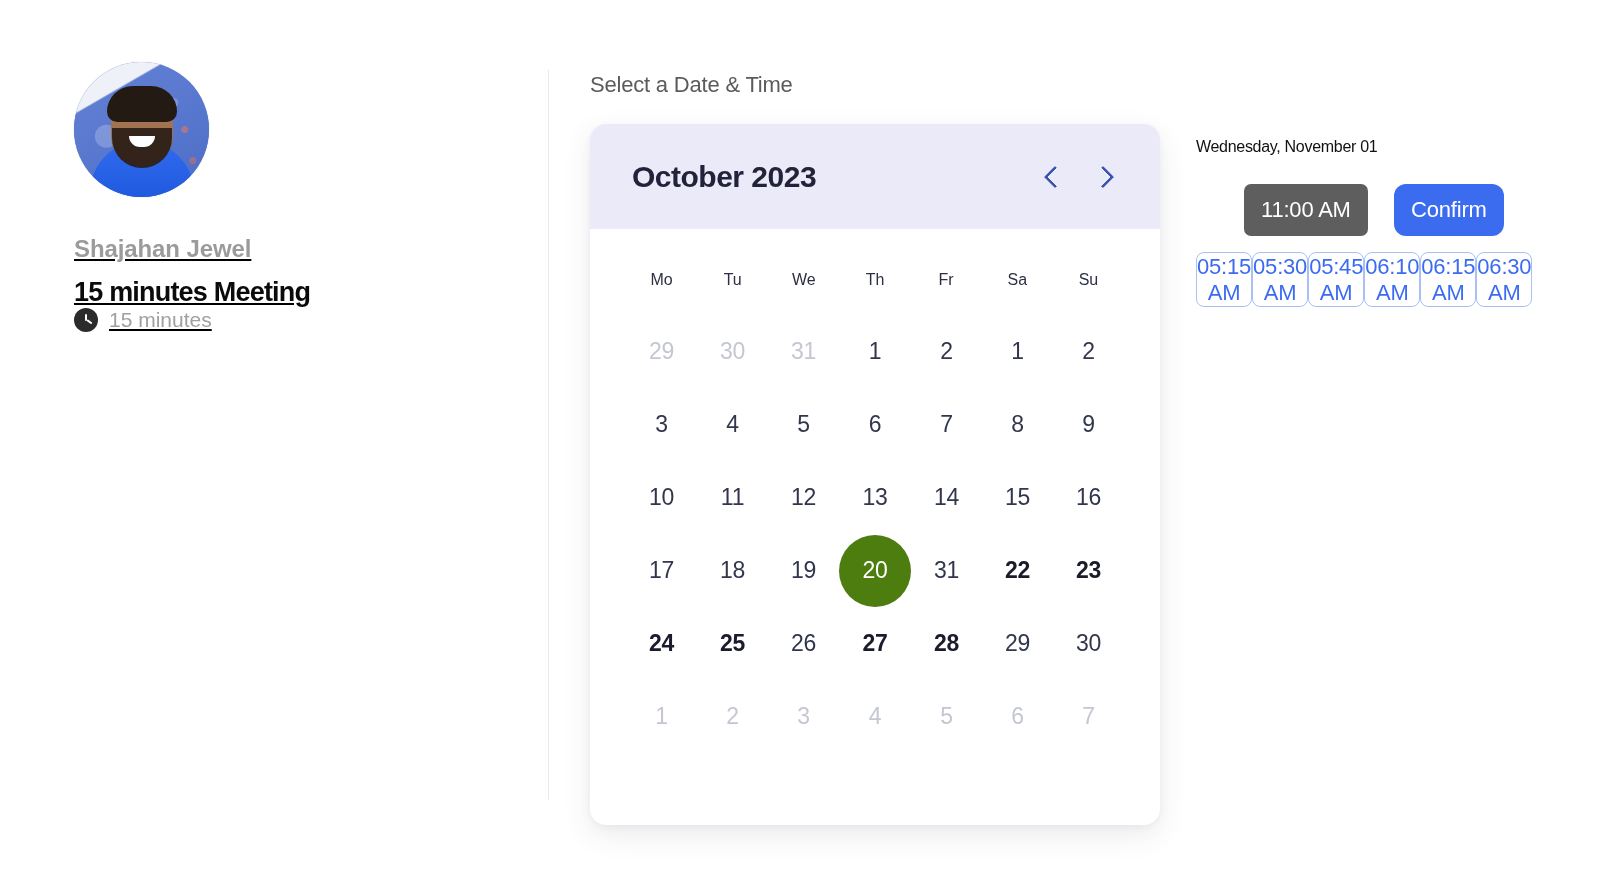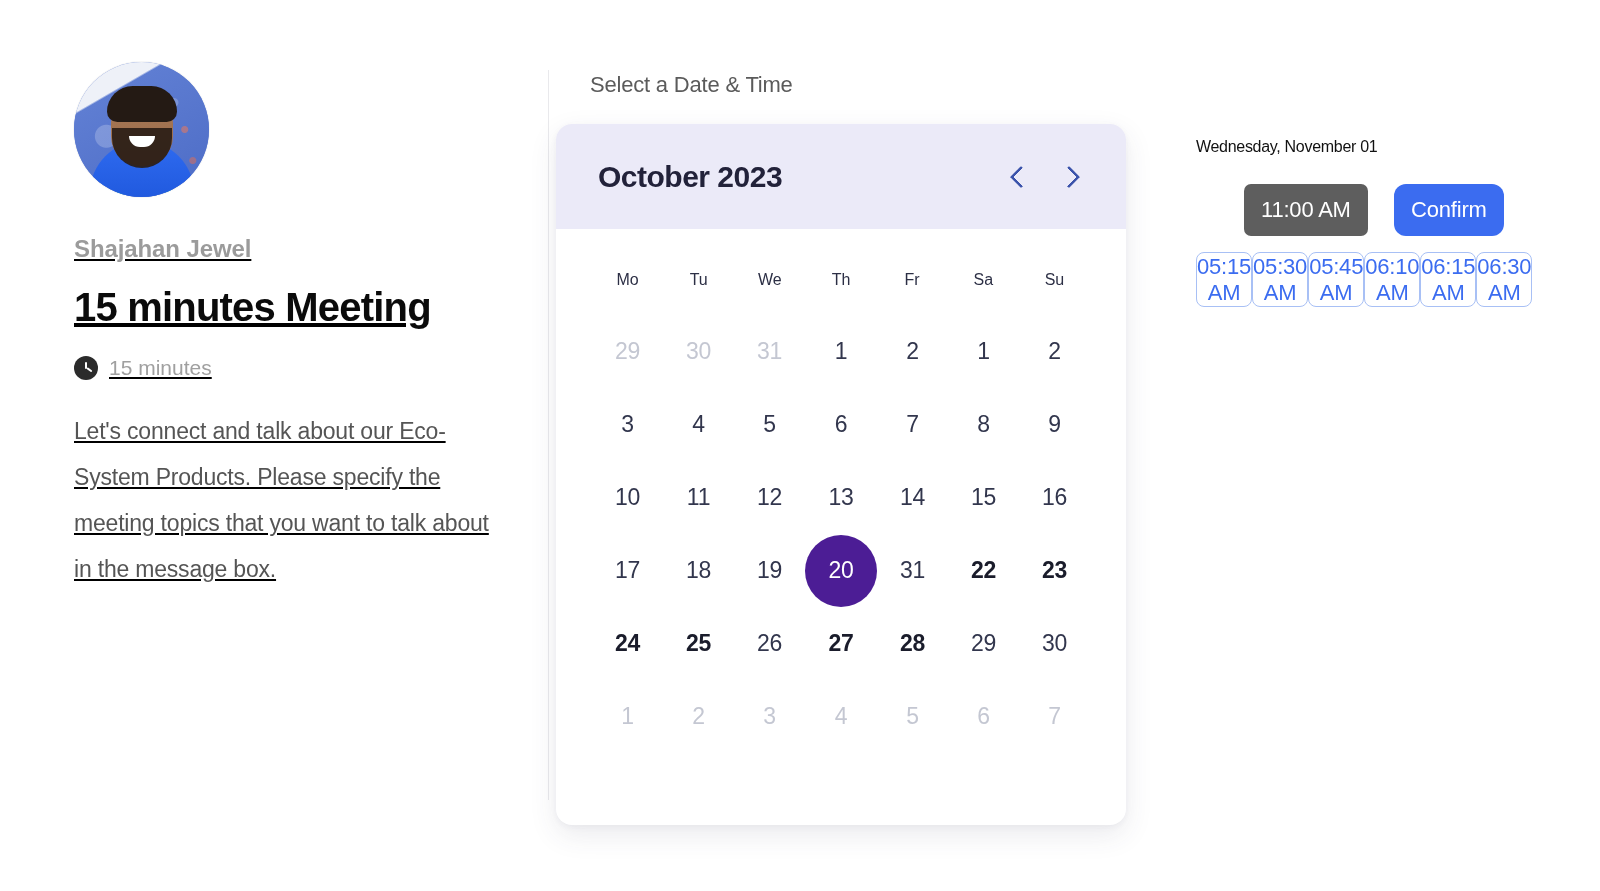--- a/index.html
+++ b/index.html
@@ -74,25 +74,25 @@
     background:#1c1410;
   }
   .av-eye.l { left:49px; }
   .av-eye.r { right:47px; }
 
   .host-name {
     margin-top:38px;
     font-size:24px; font-weight:700; color:#9b9b9b; letter-spacing:-0.1px;
   }
   .meeting-title {
-    margin-top:22px;
-    font-size:40px; font-weight:700; color:#0b0b0b; letter-spacing:-0.8px;
+    margin-top:14px;
+    font-size:27px; font-weight:700; color:#0b0b0b; letter-spacing:-0.8px;
   }
   .duration-row {
-    margin-top:26px; display:flex; align-items:center; gap:11px;
+    display:flex; align-items:center; gap:11px;
   }
   .clock-icon {
     position:relative; width:24px; height:24px; border-radius:50%;
     background:#2b2b2b; flex:0 0 auto;
   }
   .clock-icon::before {
     content:""; position:absolute; left:11px; top:5.5px;
     width:2.2px; height:7.5px; background:#fff; border-radius:2px;
   }
   .clock-icon::after {
@@ -114,21 +114,21 @@
     width:1px; height:730px;
     background:#e9e9ec;
   }
 
   
   .section-label {
     position:absolute; left:590px; top:72px;
     font-size:22px; color:#5b5b5b; letter-spacing:-0.2px;
   }
   .cal-card {
-    position:absolute; left:556px; top:124px;
+    position:absolute; left:590px; top:124px;
     width:570px; height:701px;
     background:#ffffff;
     border-radius:16px;
     box-shadow:0 10px 28px rgba(60,60,90,0.10), 0 2px 6px rgba(60,60,90,0.05);
     overflow:hidden;
   }
   .cal-head {
     height:105px; background:#ebeaf8;
     display:flex; align-items:center; justify-content:space-between;
     padding:0 42px 0 42px;
@@ -161,21 +161,21 @@
     font-size:23px; color:#32364d; font-weight:500; cursor:pointer;
     letter-spacing:-0.2px;
   }
   .day.muted { color:#c4c7d2; font-weight:400; }
   .day.bold { font-weight:700; color:#1a1c2b;text-align:right; }
   .day .pill {
     width:100%; height:100%; display:flex; align-items:center; justify-content:center;
   }
   .day.selected .pill {
     width:72px; height:72px; border-radius:50%;
-    background:#4c1d95; color:#ffffff; font-weight:500;text-align:right;
+    background:#4d7c0f; color:#ffffff; font-weight:500;text-align:right;
   }
 
   
   .slots-panel {
     position:absolute; left:1196px; top:138px; width:308px;
   }
   .slot-date {
     font-size:16px; color:#111111; letter-spacing:-0.3px;
   }
   .slot-top-row {
@@ -224,21 +224,20 @@
     </div>
 
     <div class="host-name">Shajahan Jewel</div>
     <h1 class="meeting-title">15 minutes Meeting</h1>
 
     <div class="duration-row">
       <span class="clock-icon"></span>
       <span class="duration-text">15 minutes</span>
     </div>
 
-    <p class="meeting-desc">Let's connect and talk about our Eco-System Products. Please specify the meeting topics that you want to talk about in the message box.</p>
   </div>
 
   <div class="divider"></div>
 
   <div class="section-label">Select a Date &amp; Time</div>
 
   <div class="cal-card">
     <div class="cal-head">
       <div class="cal-month">October 2023</div>
       <div class="cal-nav">

